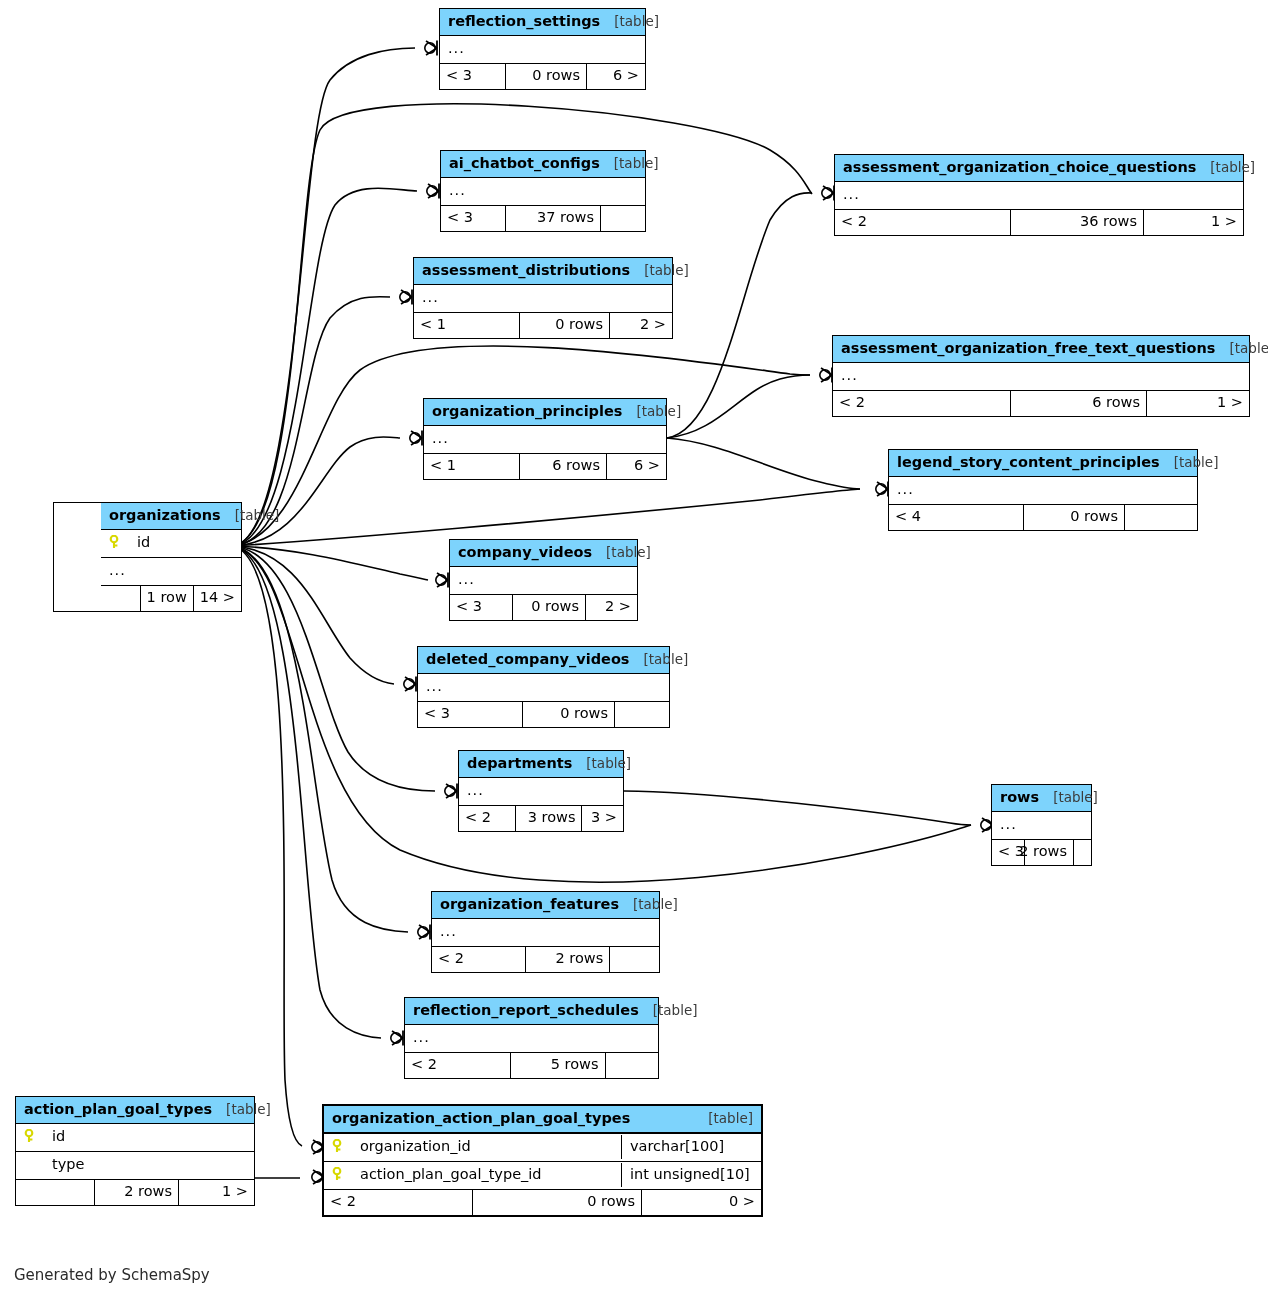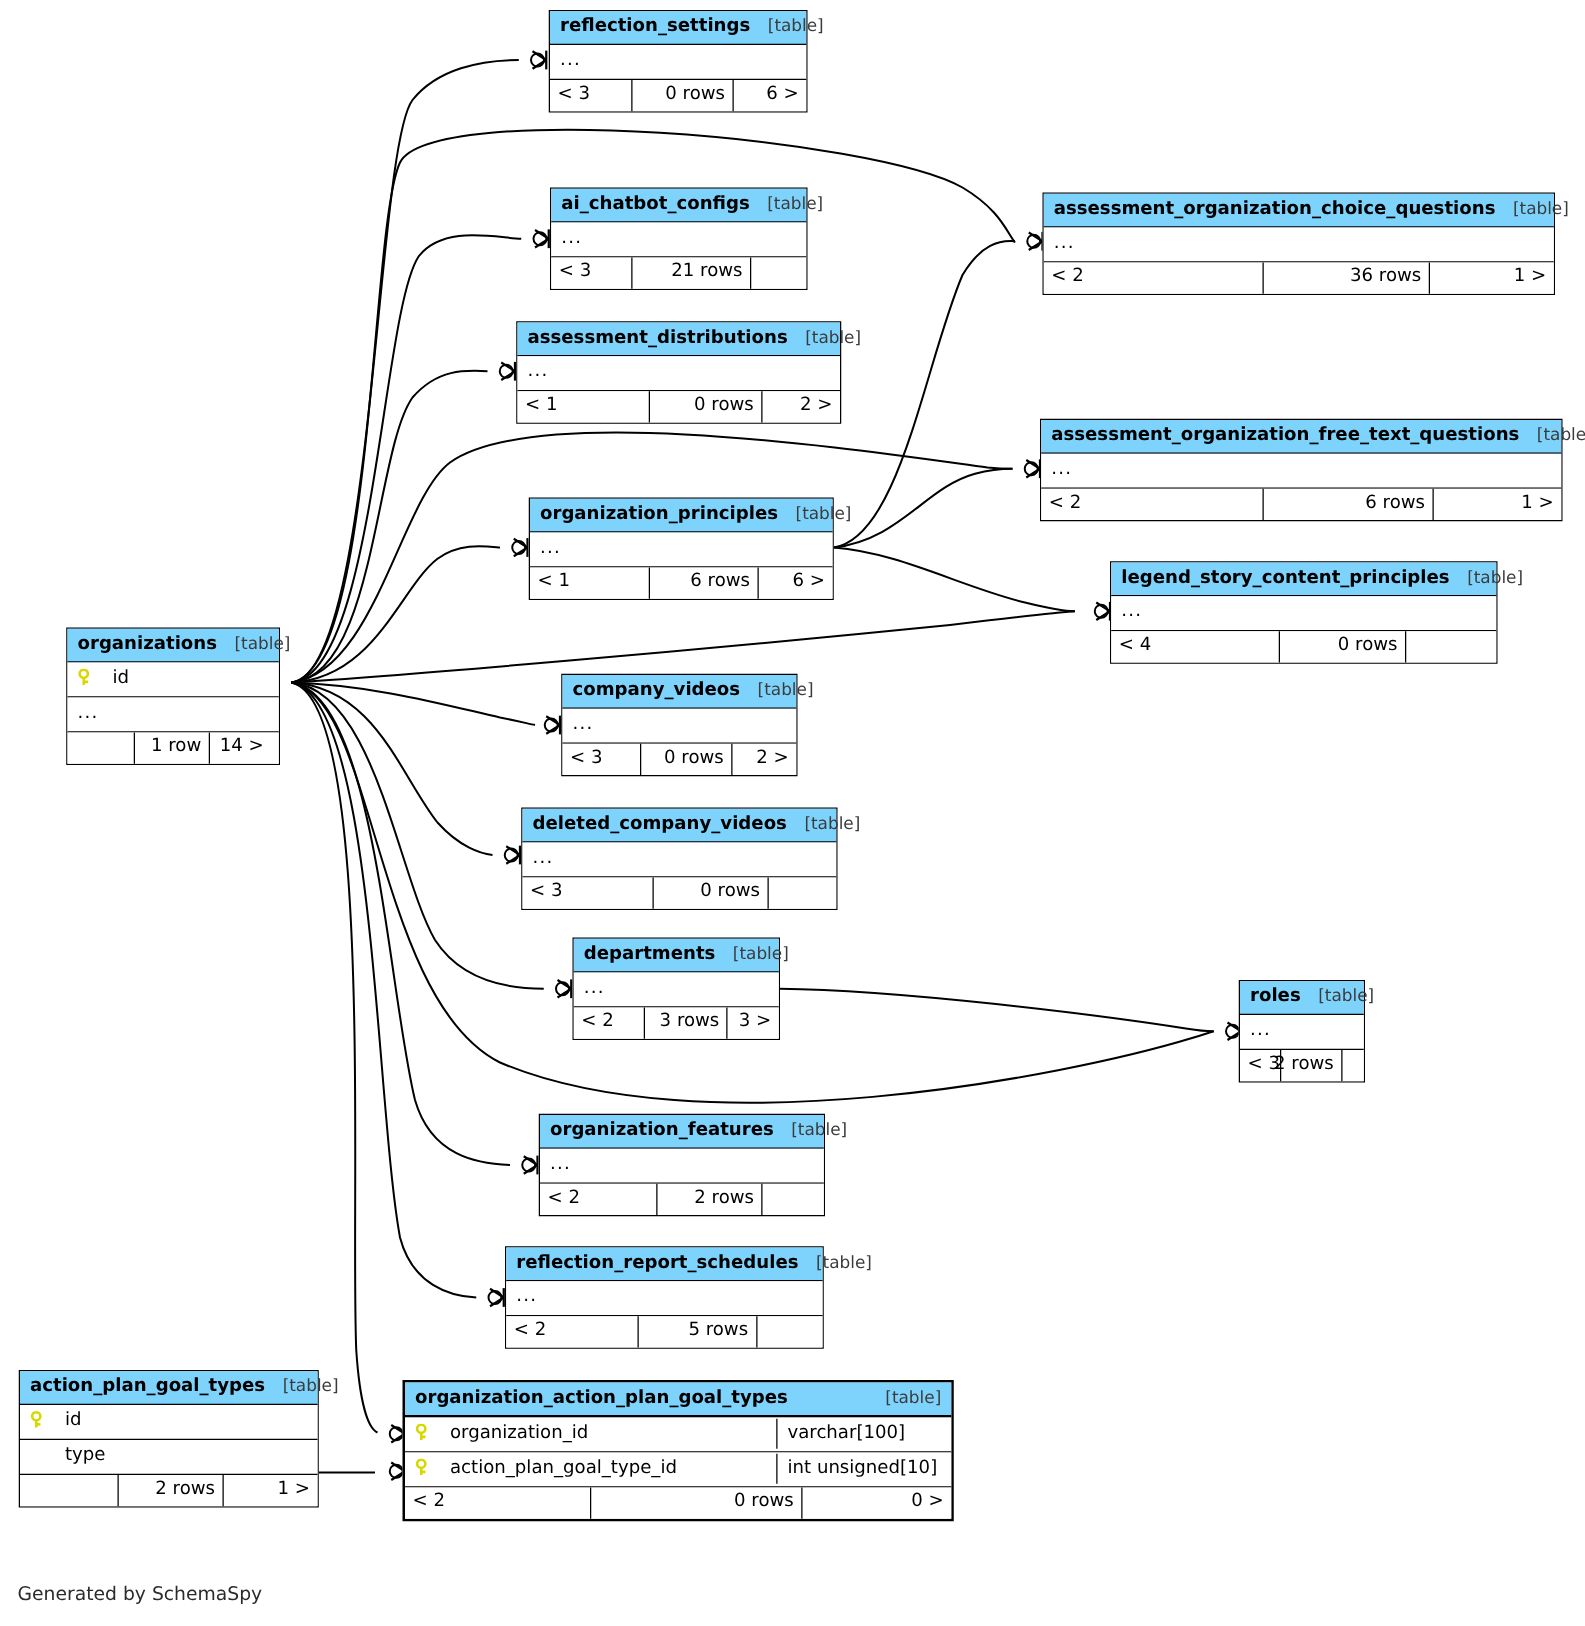--- a/index.html
+++ b/index.html
@@ -129,21 +129,21 @@
       <use href="#conn" x="403" y="1038"></use>
       <use href="#conn" x="324" y="1147"></use>
       <use href="#conn" x="324" y="1177"></use>
       <use href="#conn" x="834" y="193"></use>
       <use href="#conn" x="832" y="375"></use>
       <use href="#conn" x="888" y="489"></use>
       <use href="#conn" x="993" y="825"></use>
     </g>
   </svg>
 
-  <div class="tbl" style="left:53px;top:502px;width:171px;">
+  <div class="tbl" style="left:53px;top:502px;width:189px;padding-left:47px;">
     <div class="hdr">
       <span class="tname">organizations</span>
       <span class="ttag">[table]</span>
     </div>
     <div class="colrow">
       <span class="cname">
         <span class="keyicon">
           <svg width="14" height="15" viewBox="0 0 14 15">
               <circle cx="5" cy="4" r="3.3" fill="none" stroke="#d8d800" stroke-width="2.1"></circle>
               <path d="M5,7 L5,13 M5,10.5 L8.4,10.5" stroke="#d8d800" stroke-width="2.1" fill="none"></path>
@@ -180,21 +180,21 @@
   <div class="tbl" style="left:440px;top:150px;width:206px;">
     <div class="hdr">
       <span class="tname">ai_chatbot_configs</span>
       <span class="ttag">[table]</span>
     </div>
     <div class="colrow">
       <span class="cname ellipsis">...</span>
     </div>
     <div class="ftr">
       <span class="f left" style="width:64px">&lt; 3</span>
-      <span class="f mid" style="width:95px">21 rows</span>
+      <span class="f mid" style="width:95px">37 rows</span>
       <span class="f right" style="width:45px"></span>
     </div>
   </div>
 
   <div class="tbl" style="left:413px;top:257px;width:260px;">
     <div class="hdr">
       <span class="tname">assessment_distributions</span>
       <span class="ttag">[table]</span>
     </div>
     <div class="colrow">
@@ -337,21 +337,21 @@
     </div>
     <div class="ftr">
       <span class="f left" style="width:134px">&lt; 4</span>
       <span class="f mid" style="width:101px">0 rows</span>
       <span class="f right" style="width:73px"></span>
     </div>
   </div>
 
   <div class="tbl" style="left:991px;top:784px;width:101px;">
     <div class="hdr">
-      <span class="tname">roles</span>
+      <span class="tname">rows</span>
       <span class="ttag">[table]</span>
     </div>
     <div class="colrow">
       <span class="cname ellipsis">...</span>
     </div>
     <div class="ftr">
       <span class="f left" style="width:32px">&lt; 3</span>
       <span class="f mid" style="width:49px">2 rows</span>
       <span class="f right" style="width:18px"></span>
     </div>

